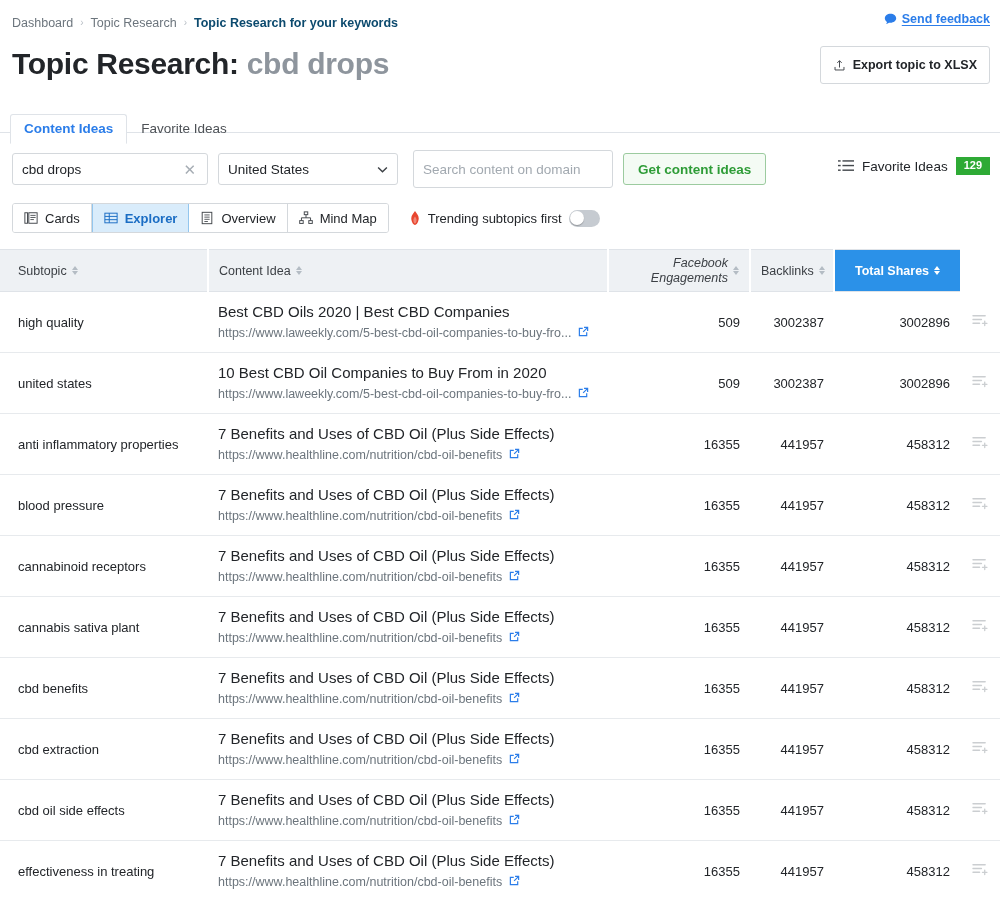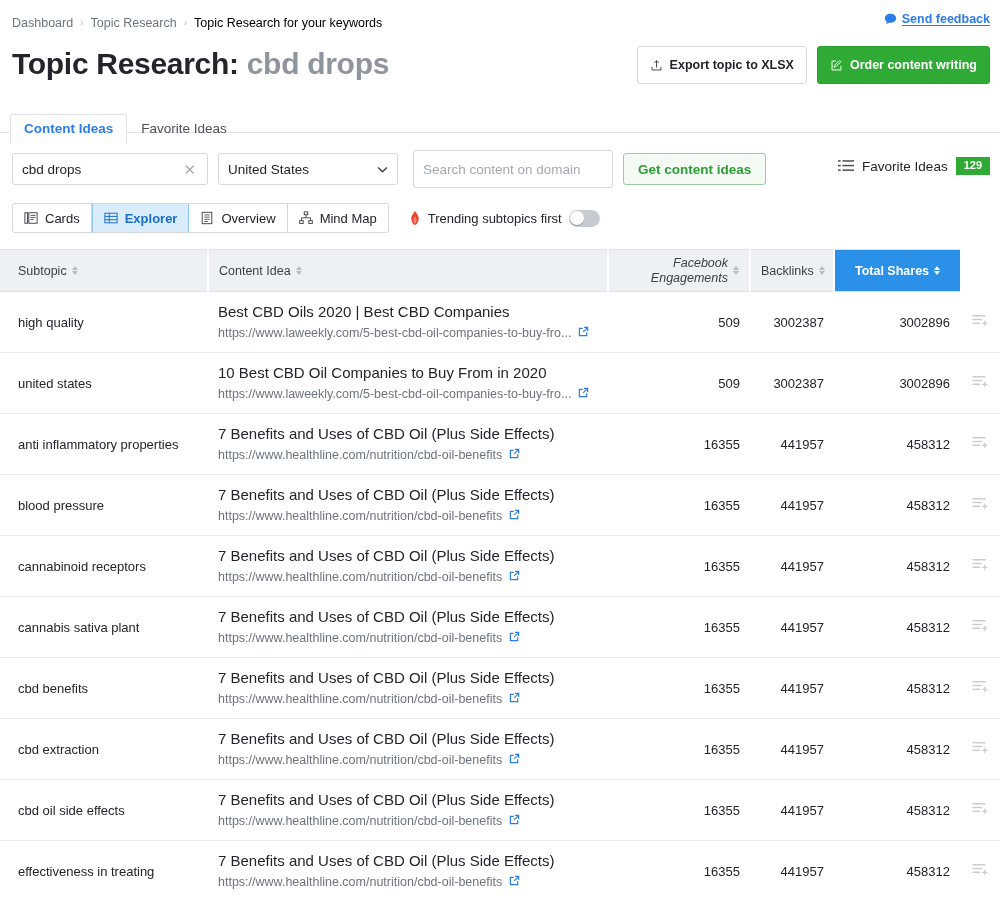--- a/index.html
+++ b/index.html
@@ -14,21 +14,21 @@
 
   
   .breadcrumb {
     display: flex; align-items: center; gap: 7px;
     padding: 13px 0 0 12px;
     font-size: 12.5px;
     height: 32px;
   }
   .bc-link { color: #6c757d; }
   .bc-sep { color: #b9bfc6; font-size: 10px; }
-  .bc-current { color: #000000; font-weight: 400; }
+  .bc-current { color: #0c4a6e; font-weight: 700; }
 
   .feedback {
     position: absolute; top: 12px; right: 10px;
     display: flex; align-items: center; gap: 5px;
     color: #2b7de9; font-size: 12.5px; font-weight: 600;
   }
   .feedback .lbl { text-decoration: underline; text-underline-offset: 2px; }
 
   
   .title-row {
@@ -239,29 +239,20 @@
     <span class="kw">cbd drops</span>
   </h1>
   <div class="title-actions">
     <button class="btn">
       <span>
         <svg class="icon-svg" width="13" height="13" viewBox="0 0 16 16">
             <path fill="none" stroke="#44484d" stroke-width="1.2" d="M8 10.5V2.2M5.3 4.8 8 2l2.7 2.8M2.5 9.8v3.7h11V9.8"></path>
           </svg>
       </span>
       <span>Export topic to XLSX</span>
-    </button>
-    <button class="btn btn-green">
-      <span>
-        <svg class="icon-svg" width="13" height="13" viewBox="0 0 16 16">
-            <path fill="none" stroke="#ffffff" stroke-width="1.2" d="M13.5 8.5v5h-11v-11h5"></path>
-            <path fill="none" stroke="#ffffff" stroke-width="1.2" d="m7 9.6 6.3-6.3-1.6-1.6L5.4 8l-.4 2z"></path>
-          </svg>
-      </span>
-      <span>Order content writing</span>
     </button>
   </div>
 </div>
 
 <div class="tabs">
   <div class="tab active">Content Ideas</div>
   <div class="tab">Favorite Ideas</div>
 </div>
 
 <div class="filters">

